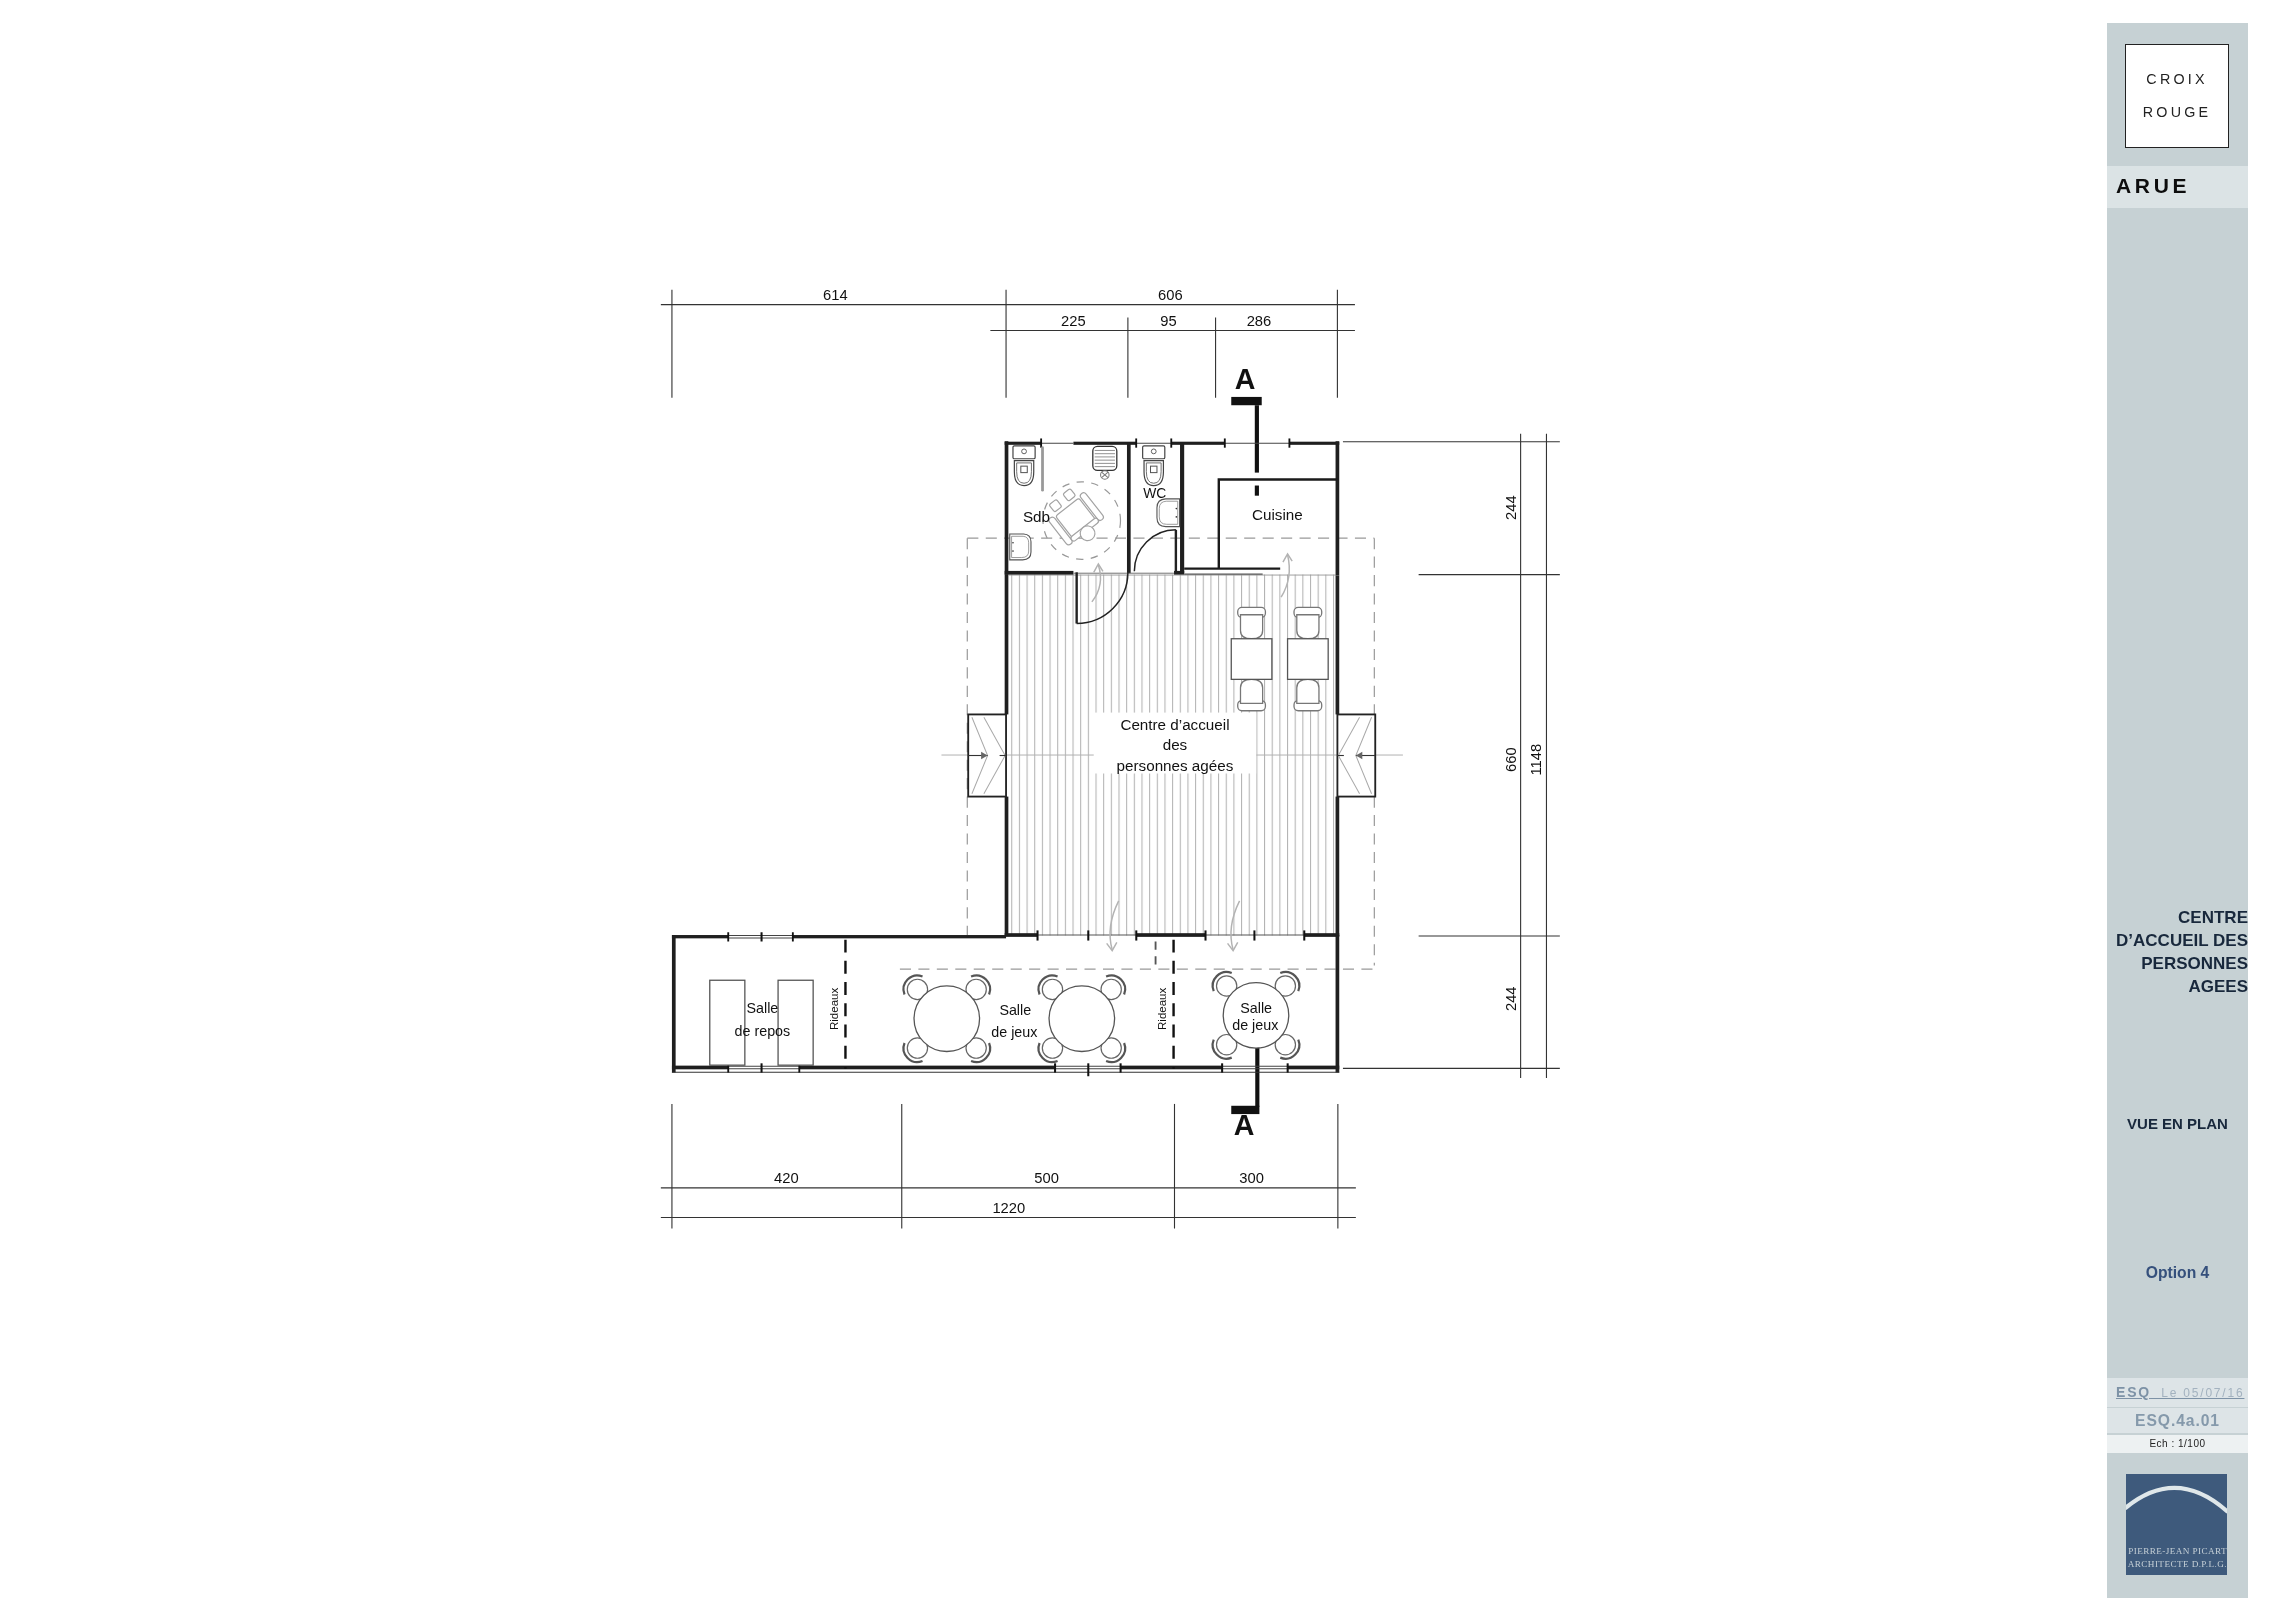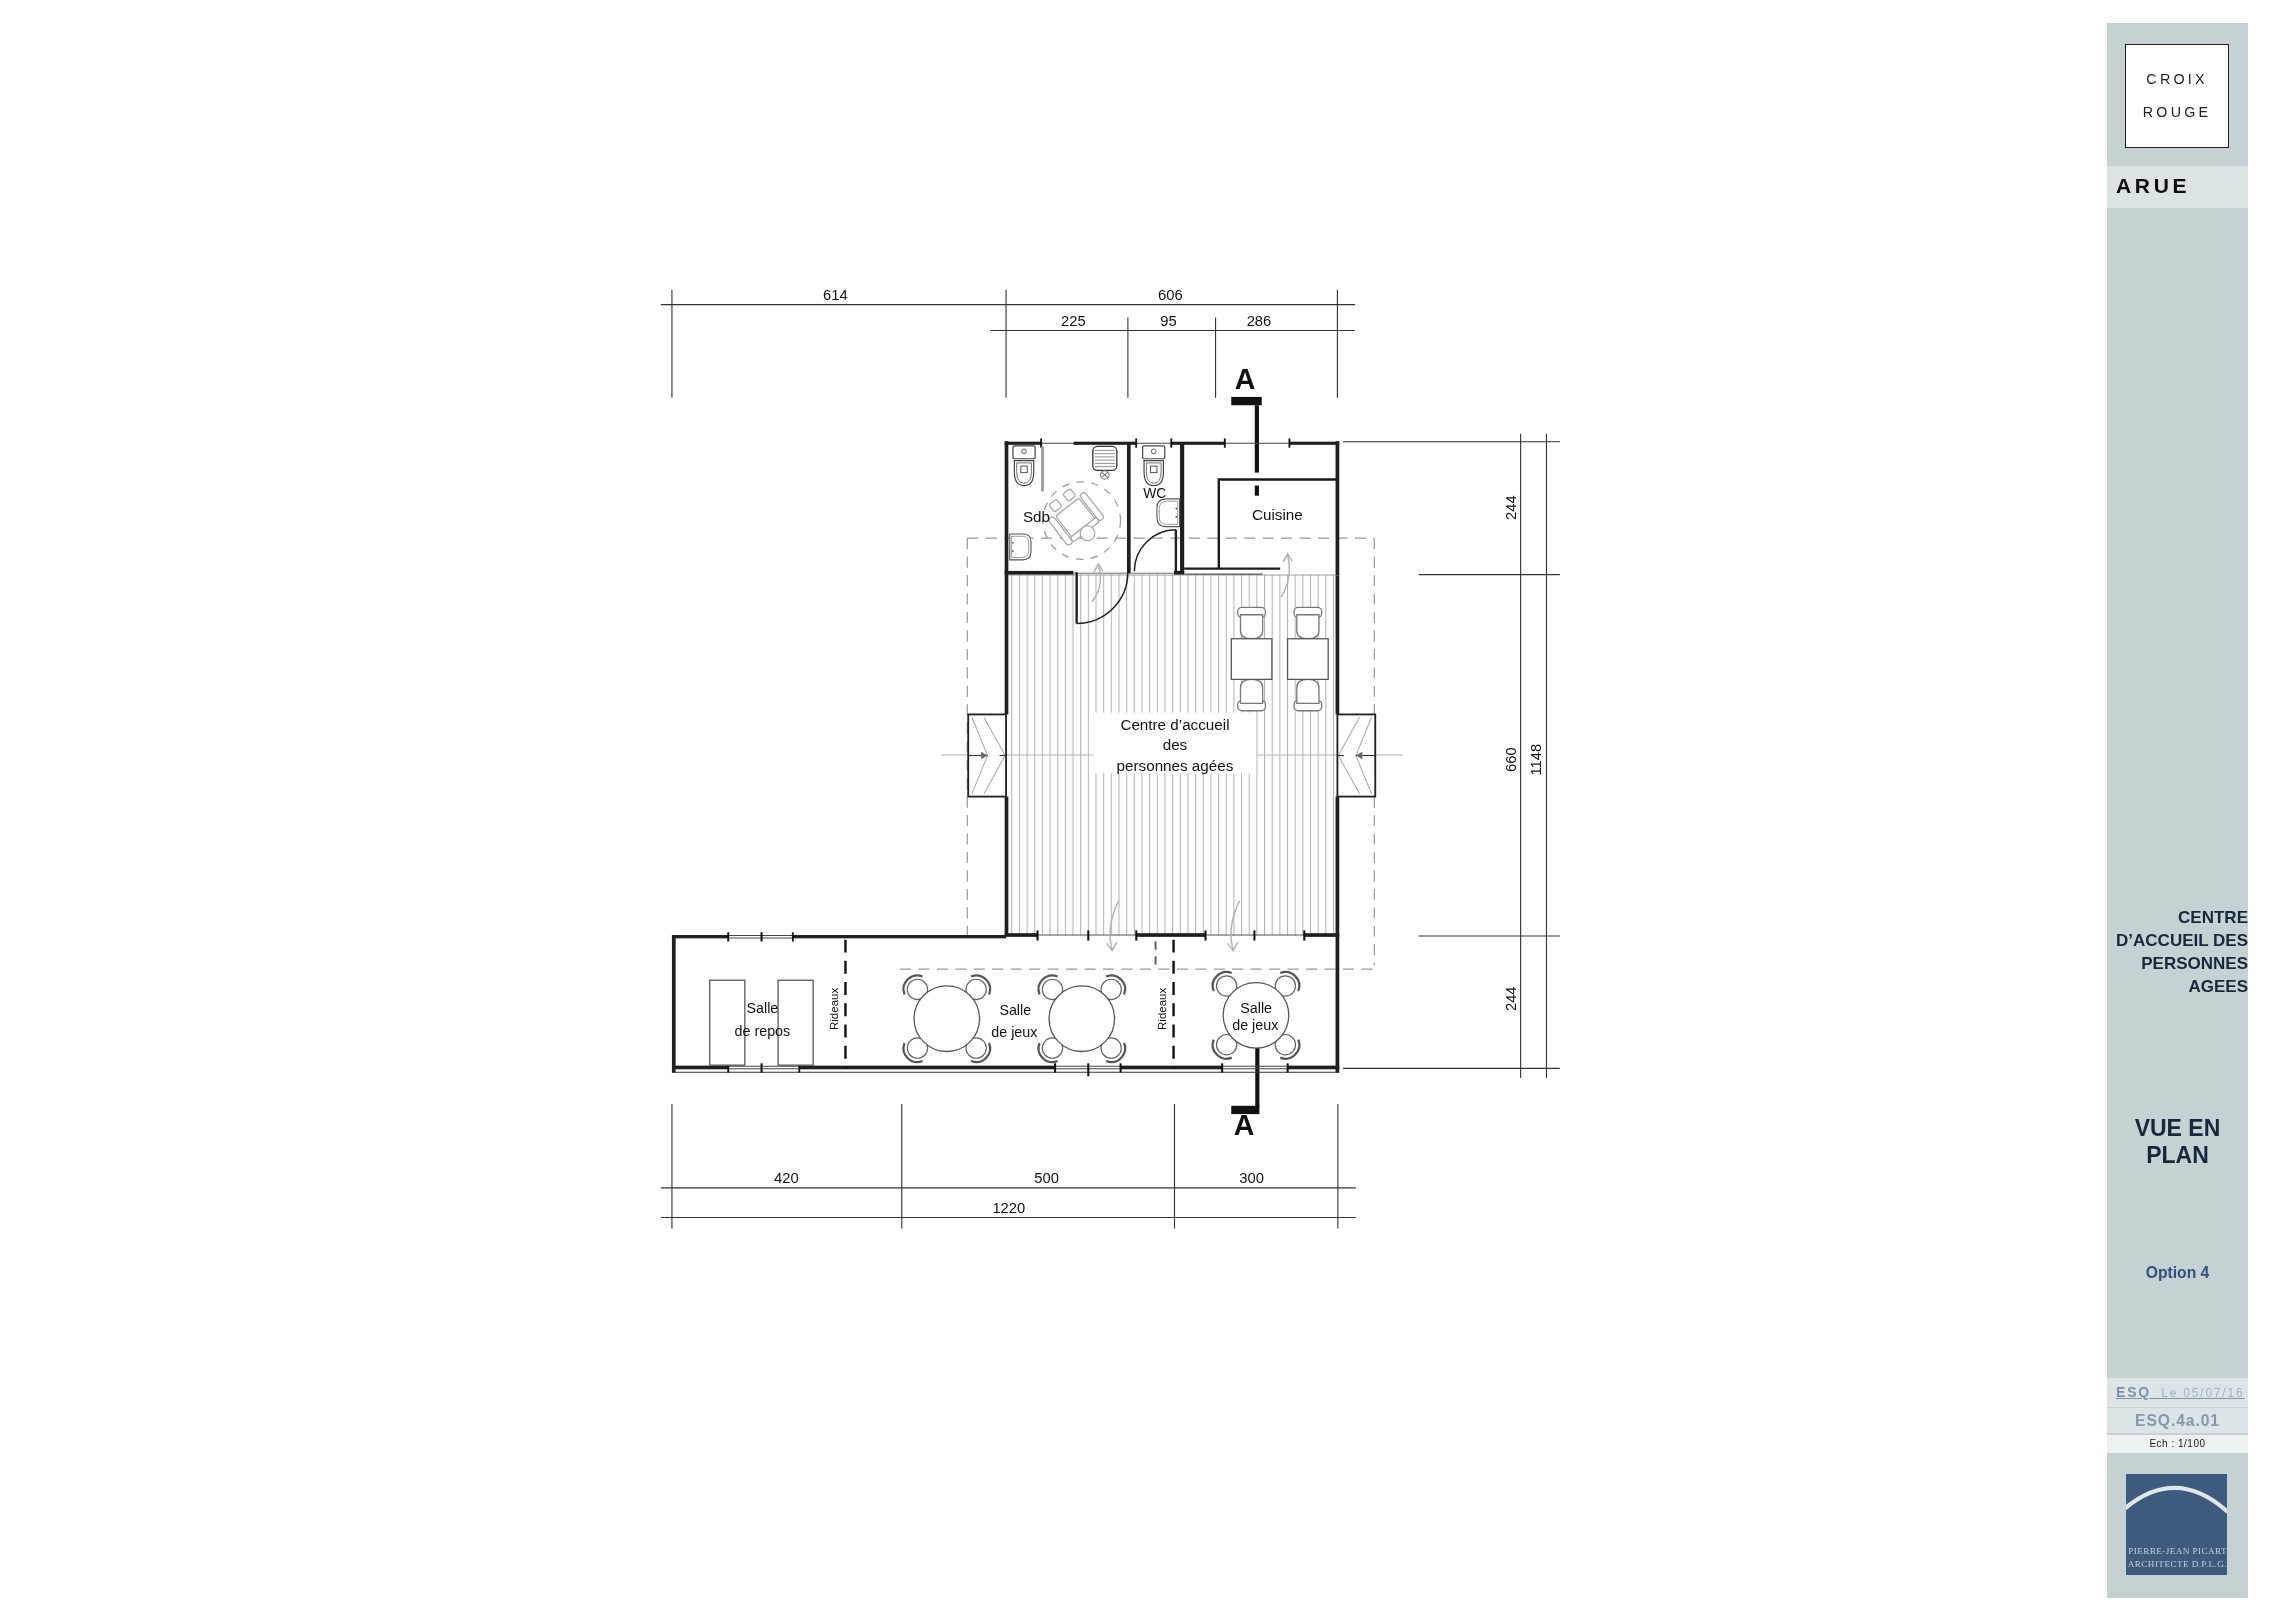--- a/index.html
+++ b/index.html
@@ -16,21 +16,21 @@
 <div style="position:absolute;left:2125px;top:44px;width:102px;height:102px;background:#fff;border:1.4px solid #222;"></div>
 
 <div style="position:absolute;left:2125px;top:63px;width:104px;text-align:center;font-size:14.3px;letter-spacing:3.2px;color:#222;line-height:33px;">CROIX<br>ROUGE</div>
 
 <div class="sb" style="top:166px;height:42px;background:#dbe3e5;"></div>
 
 <div style="position:absolute;left:2116px;top:174px;font-size:21px;font-weight:900;letter-spacing:3.7px;color:#0d0d0d;">ARUE</div>
 
 <div style="position:absolute;left:2107px;top:906px;width:141px;text-align:right;font-size:17px;line-height:23px;font-weight:bold;color:#18283c;">CENTRE<br>D’ACCUEIL DES<br>PERSONNES<br>AGEES</div>
 
-<div style="position:absolute;left:2107px;top:1115px;width:141px;text-align:center;font-size:23px;font-weight:bold;color:#18283c;">VUE EN PLAN</div>
+<div style="position:absolute;left:2107px;top:1115px;width:141px;text-align:center;font-size:15px;font-weight:bold;color:#18283c;">VUE EN PLAN</div>
 
 <div style="position:absolute;left:2107px;top:1264px;width:141px;text-align:center;font-size:15.7px;font-weight:600;color:#35507c;">Option 4</div>
 
 <div class="sb" style="top:1378px;height:29px;background:#dde4e7;"></div>
 <div style="position:absolute;left:2116px;top:1384px;font-size:14px;font-weight:bold;letter-spacing:1.8px;color:#7d92a6;text-decoration:underline;">ESQ<span style="font-weight:normal;color:#a3b2bf;font-size:12px;letter-spacing:1.8px;">&nbsp;&nbsp;Le 05/07/16</span></div>
 
 <div class="sb" style="top:1408px;height:25px;background:#dde4e7;"></div>
 <div style="position:absolute;left:2107px;top:1412px;width:141px;text-align:center;font-size:15.7px;font-weight:bold;letter-spacing:0.9px;color:#8599ab;">ESQ.4a.01</div>
 
 <div class="sb" style="top:1435px;height:17.5px;background:#edf1f2;"></div>

